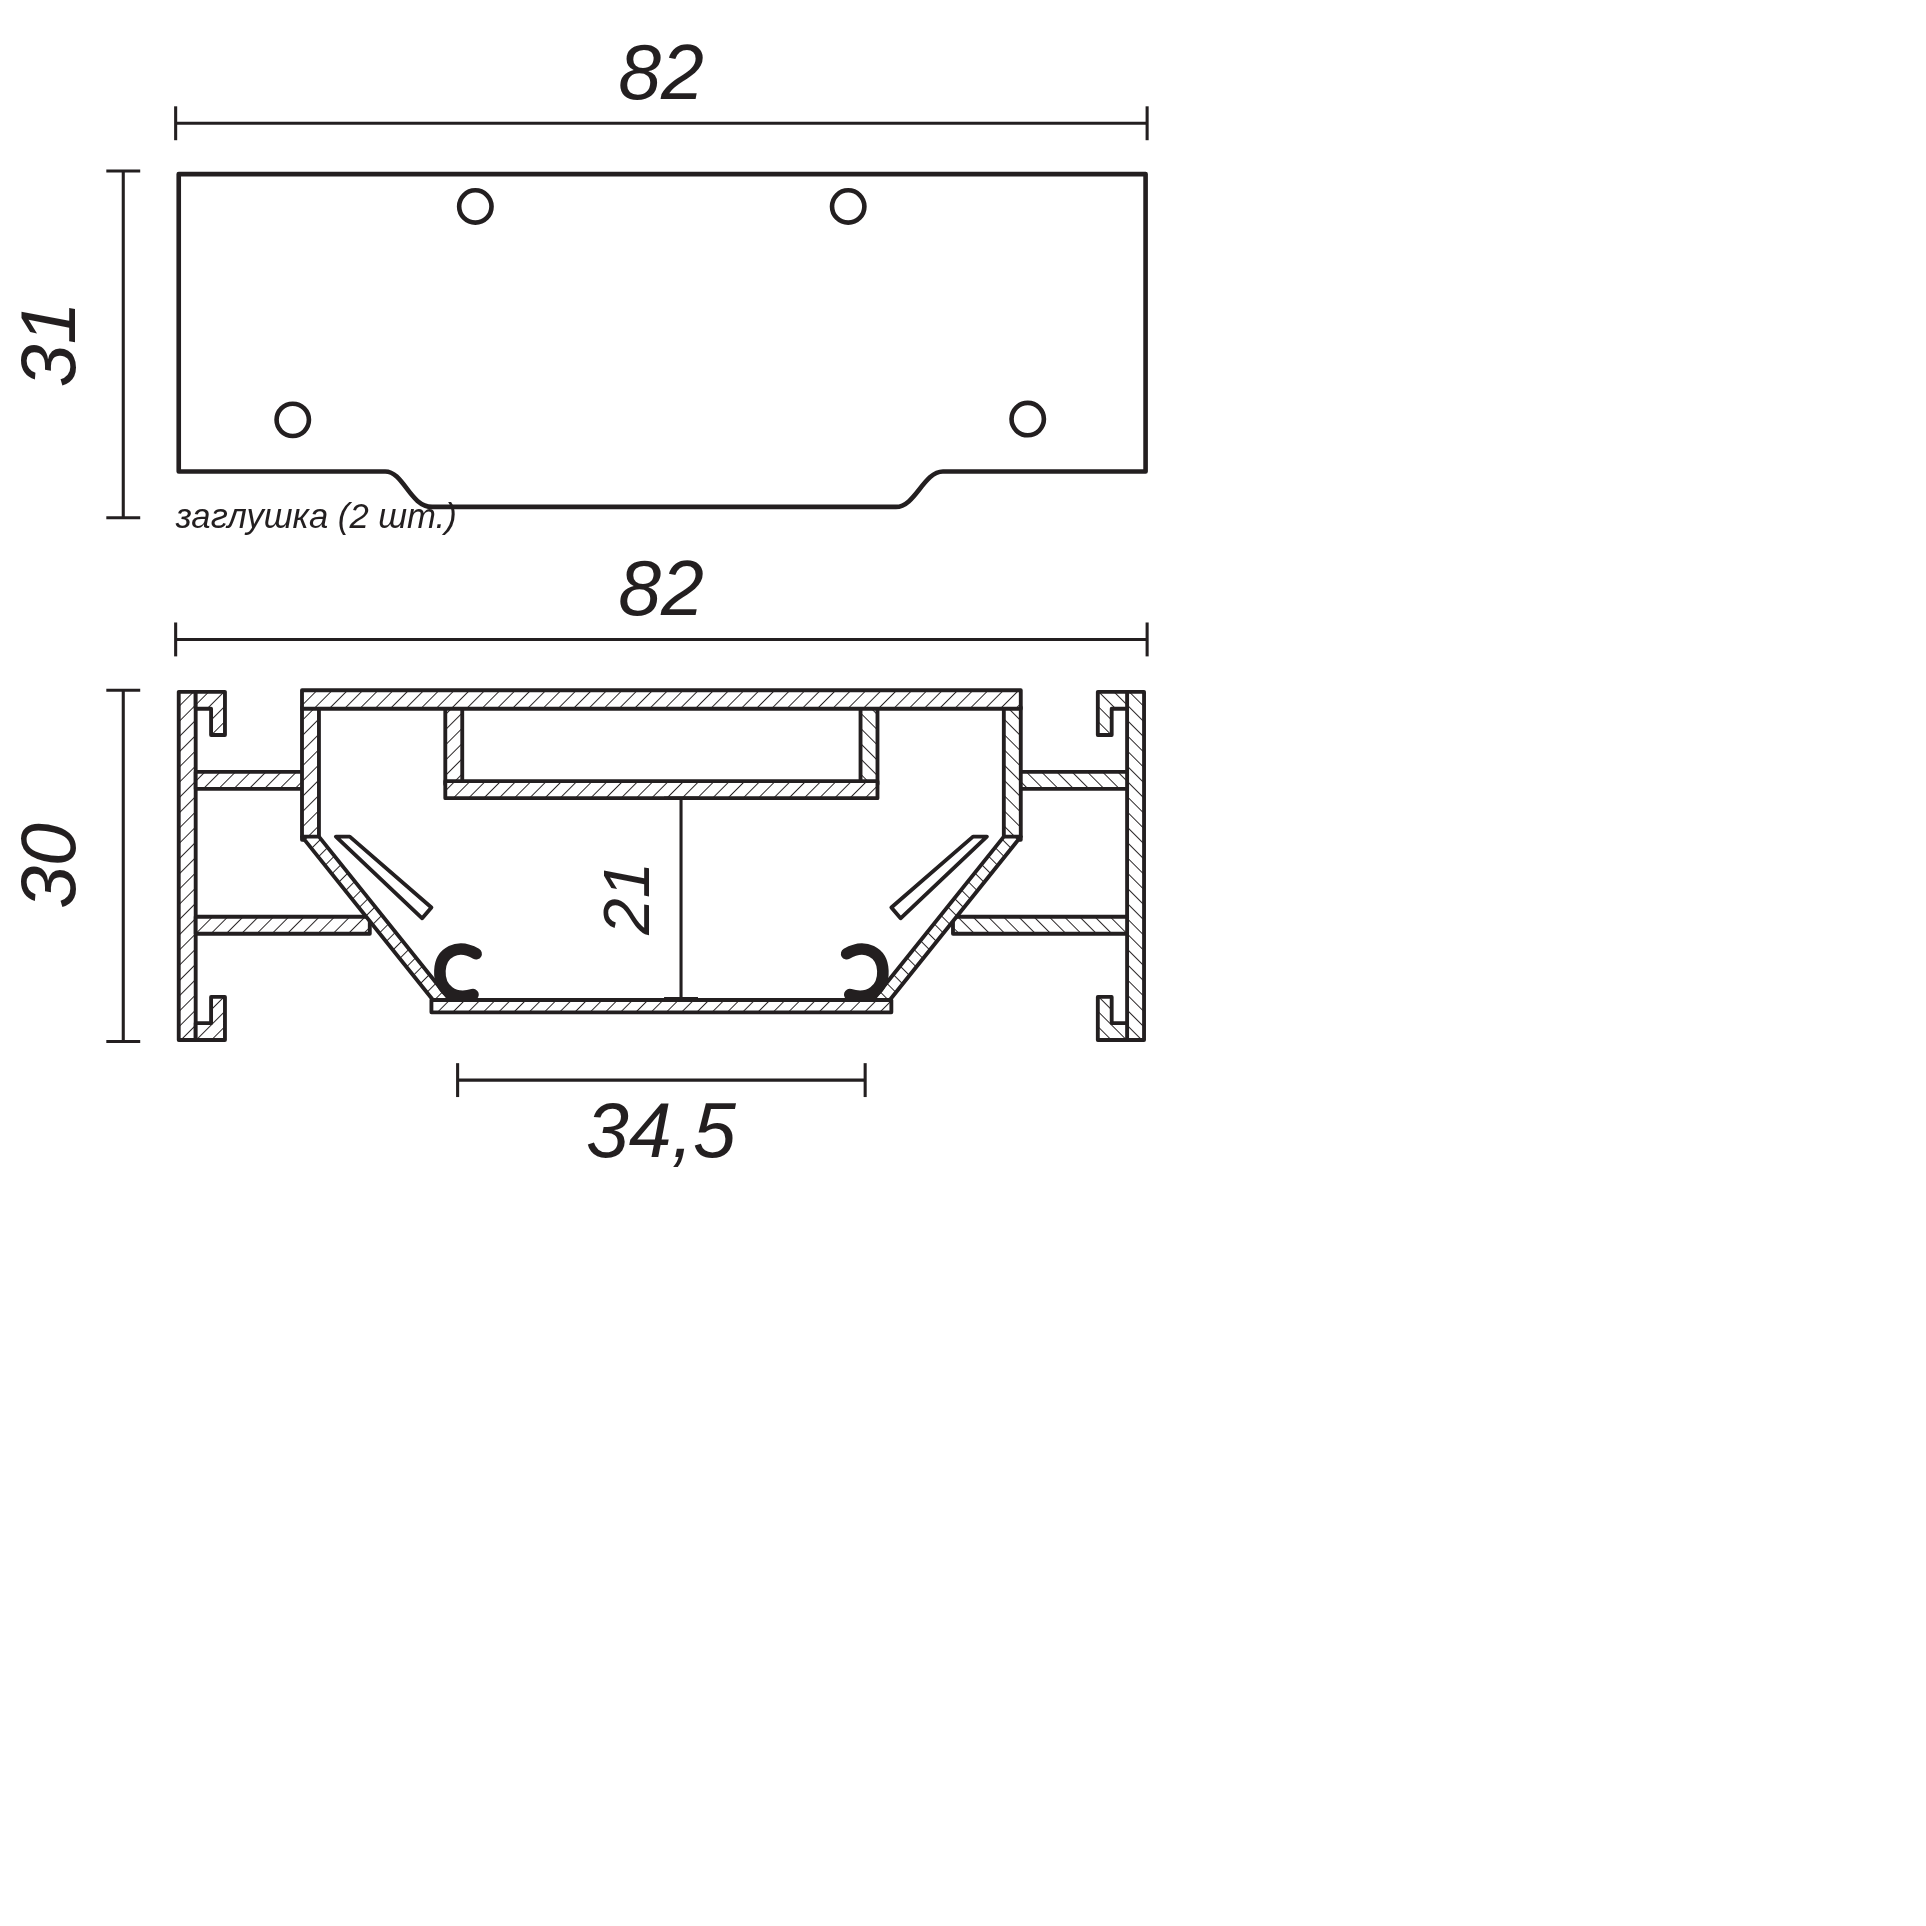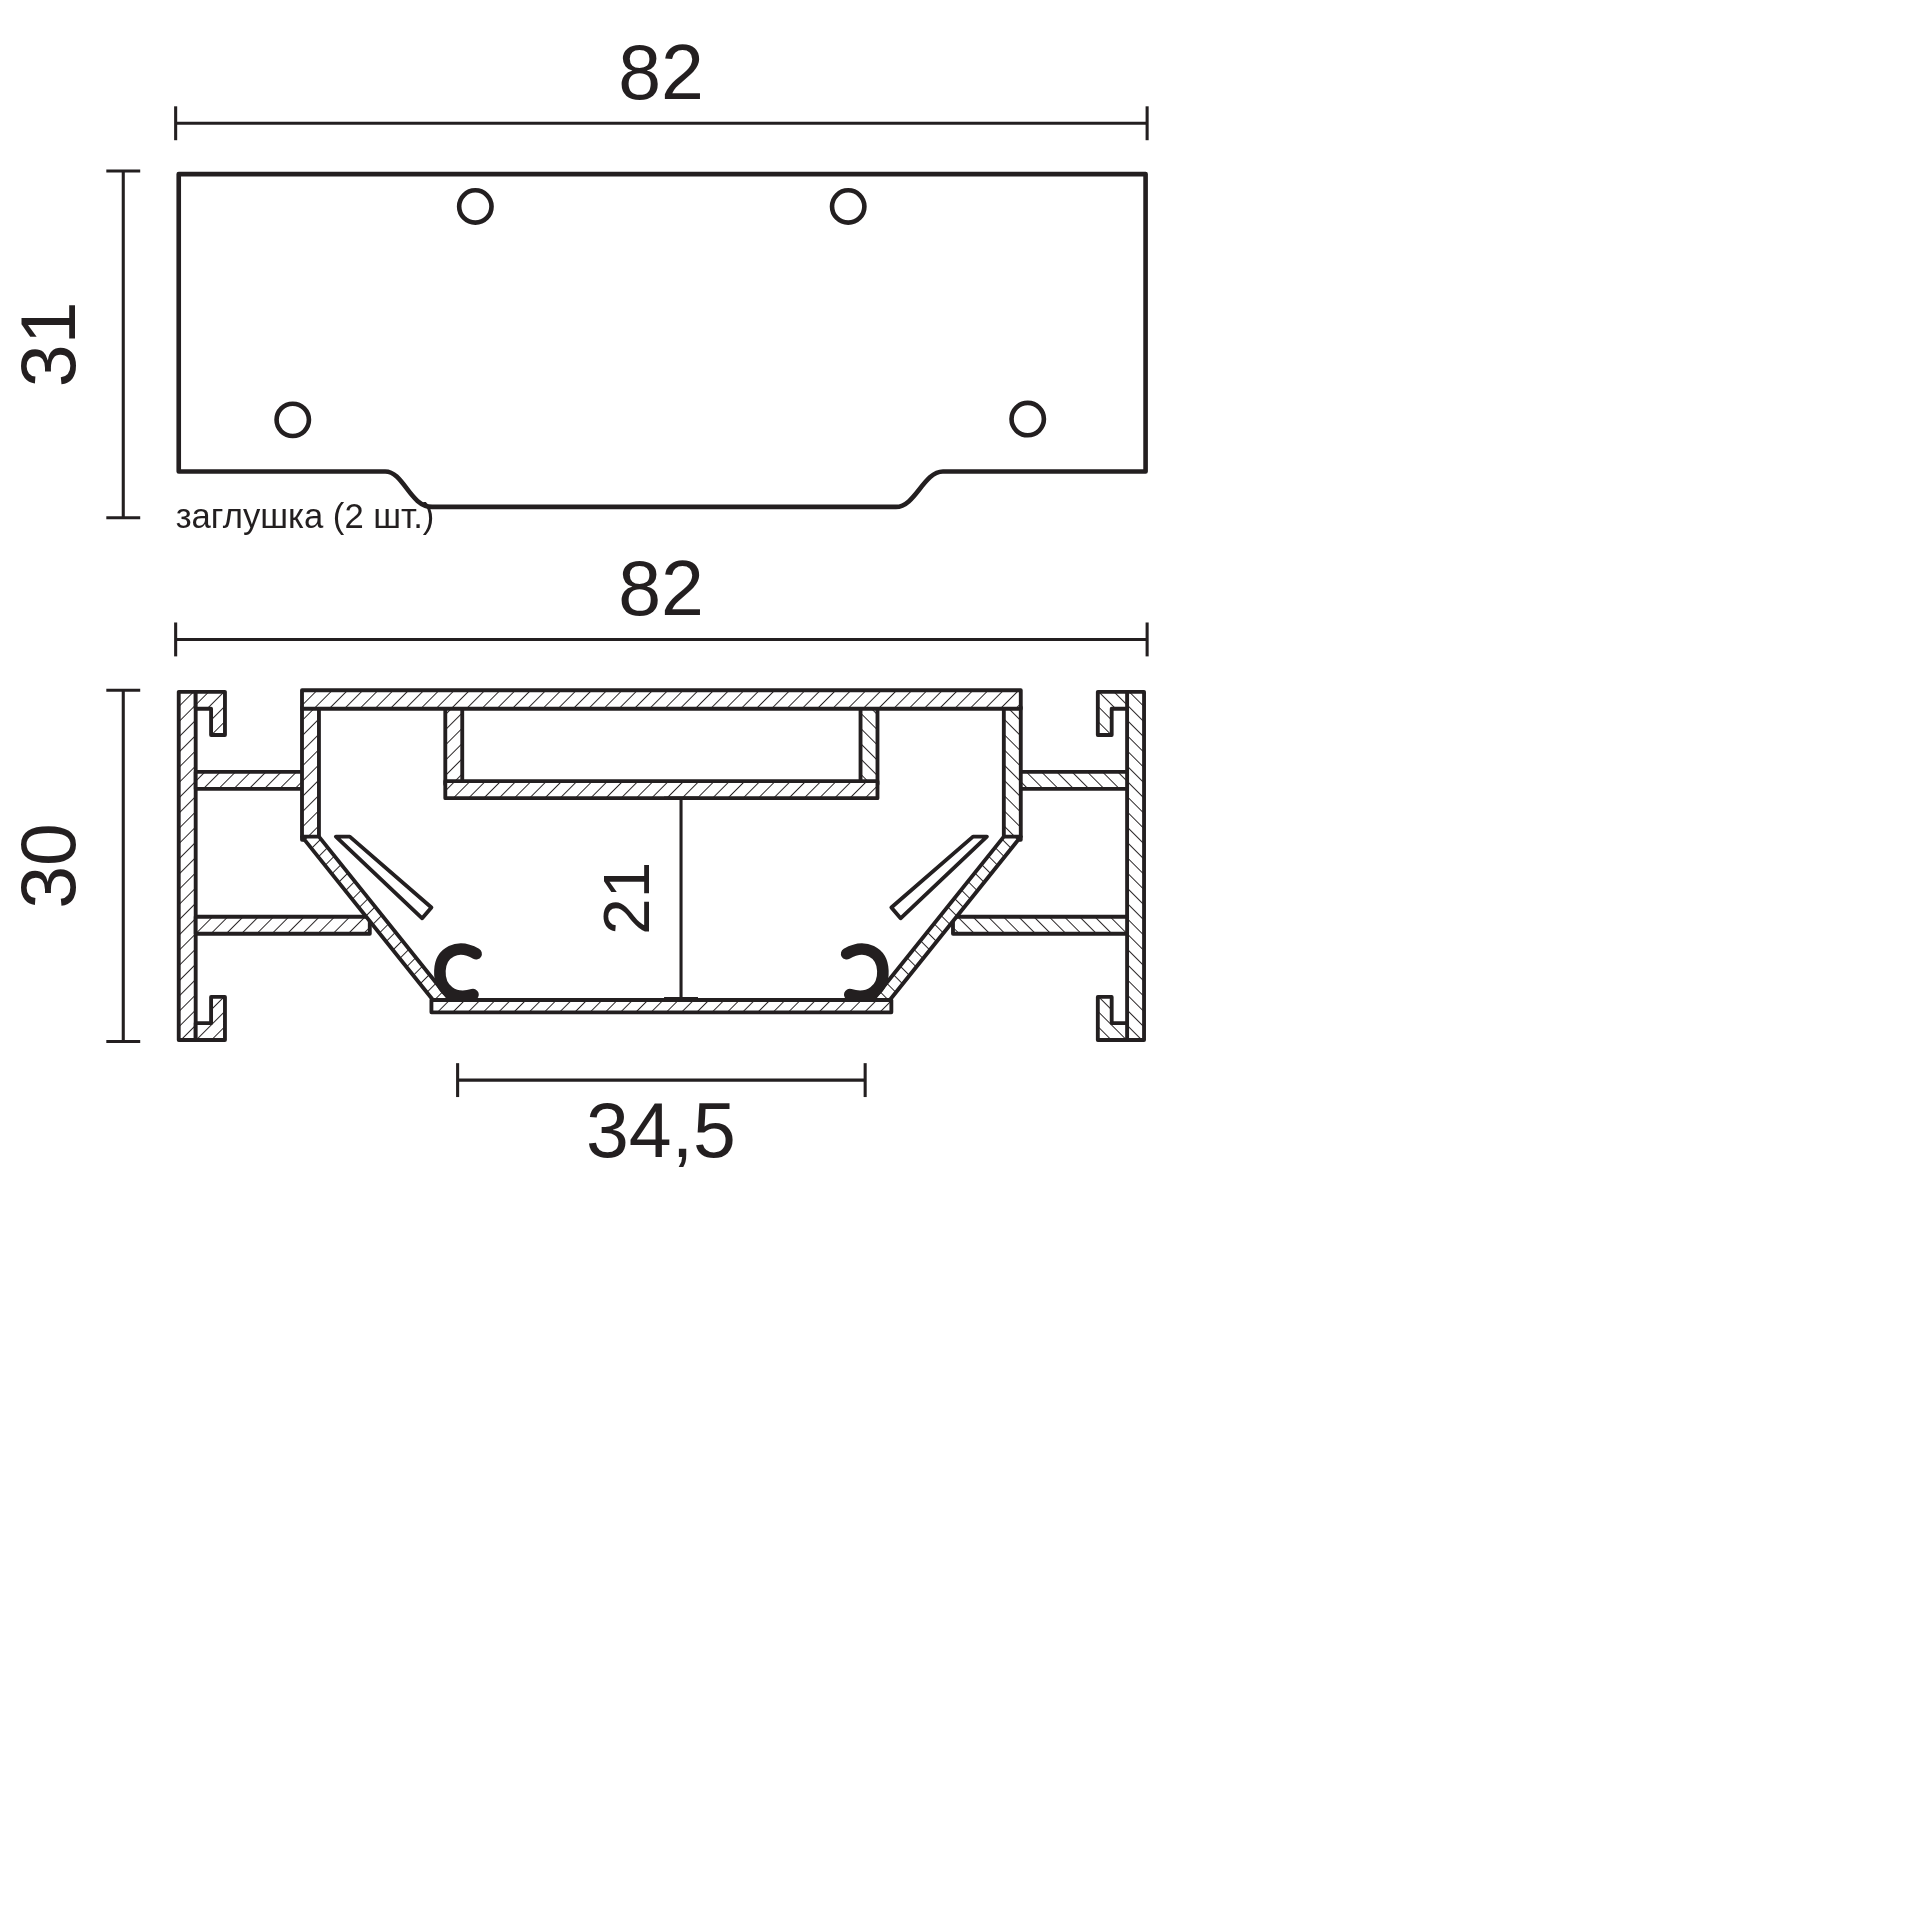--- a/index.html
+++ b/index.html
@@ -8,20 +8,21 @@
     width: 1926px;
     height: 1926px;
     background: #ffffff;
     overflow: hidden;
   }
   .drawing-root {
     position: relative;
     width: 1926px;
     height: 1926px;
     background: #ffffff;
+    font-style: italic;
   }
   svg { display: block; }
   text {
     font-family: "Liberation Sans", sans-serif;
     fill: #231f20;
   }
   .dim-label { font-size: 100px; }
   .dim-label-small { font-size: 85px; }
   .caption { font-size: 45px; }
   .outline {

